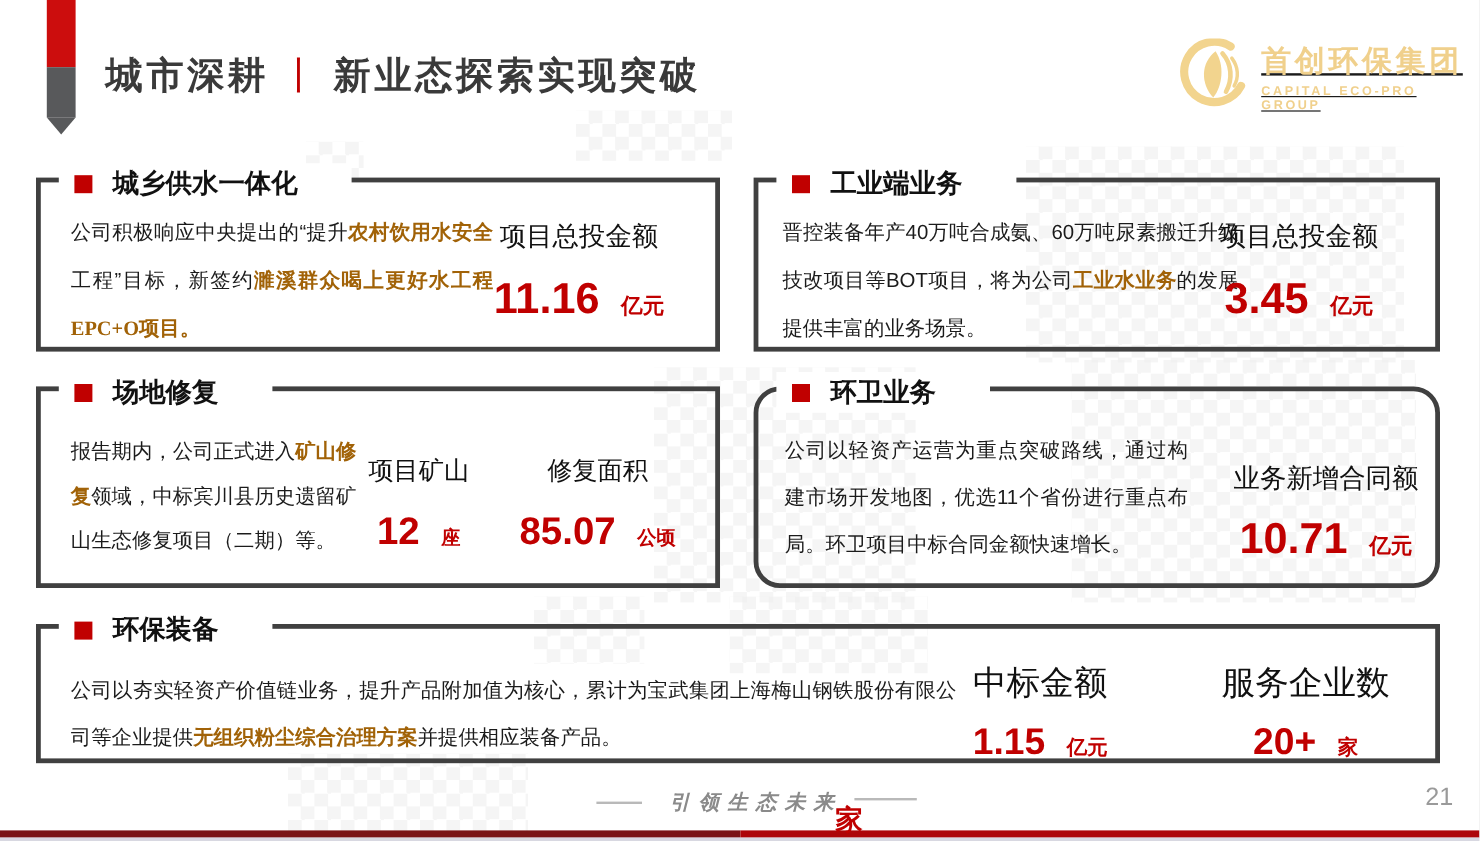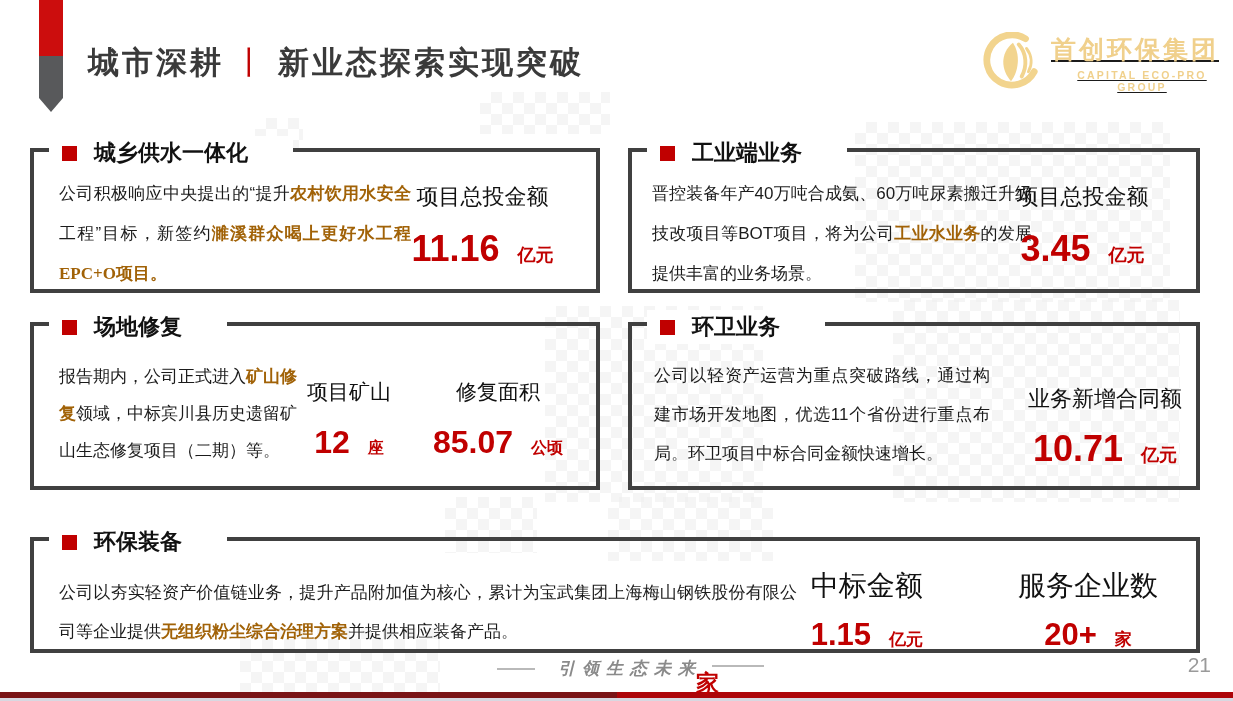--- a/index.html
+++ b/index.html
@@ -23,28 +23,28 @@
                     border-right:12px solid transparent; border-top:14px solid #58595b; }
   .page-title {
     position:absolute; left:88px; top:42px; z-index:2;
     font-family:"Liberation Serif", serif; font-weight:bold;
     font-size:31px; letter-spacing:3px; color:#3a3a3a;
   }
   .page-title .sep { color:#c00000; padding:0 10px; font-weight:normal; }
   .logo { position:absolute; left:983px; top:32px; display:flex; align-items:center; gap:10px; z-index:2;text-decoration:underline; }
   .logo-text { display:flex; flex-direction:column; }
   .logo-cn { font-size:25px; font-weight:bold; color:#f0d08c; letter-spacing:3px; }
-  .logo-en { font-size:10.5px; font-weight:bold; color:#f0d08c; letter-spacing:2.2px; margin-top:3px;text-align:center; }
+  .logo-en { font-size:10.5px; font-weight:bold; color:#f0d08c; letter-spacing:2.2px; margin-top:3px; }
   
   .box { position:absolute; border:4px solid #404040; z-index:1; }
   .box1 { left:30px;  top:148px; width:570px;  height:145px; }
   .box2 { left:628px; top:148px; width:572px;  height:145px; }
   .box3 { left:30px;  top:322px; width:570px;  height:168px; }
-  .box4 { left:628px; top:322px; width:572px;  height:168px; }
-  .box5 { left:30px;  top:520px; width:1170px; height:116px;margin-top:17px; }
+  .box4 { left:628px; top:322px; width:572px;  height:168px;border-radius:22px; }
+  .box5 { left:30px;  top:520px; width:1170px; height:116px; }
   .legend {
     position:absolute; top:-16px; left:15px; background:#ffffff;
     padding:2px 45px 2px 13px; display:flex; align-items:center; gap:17px;
   }
   .legend .bullet { width:15px; height:15px; background:#c00000; flex:none; }
   .legend .legend-text { font-size:22px; font-weight:bold; color:#111111; white-space:nowrap; }
   .body-text { position:absolute; font-size:17px; line-height:40px; color:#1b1b1b; text-align:justify; }
   .box1 .body-text { left:25px; top:22px;  width:352px; }
   .box2 .body-text { left:20px; top:22px;  width:380px; }
   .box3 .body-text { left:25px; top:32px;  width:238px; line-height:37px; }

